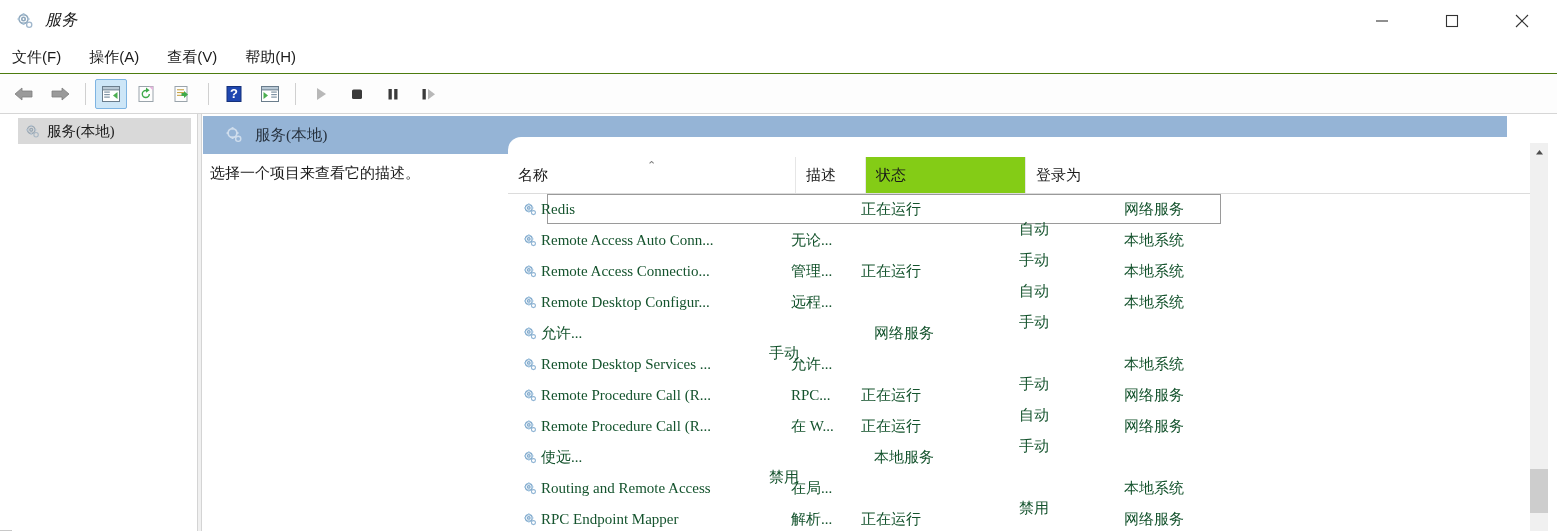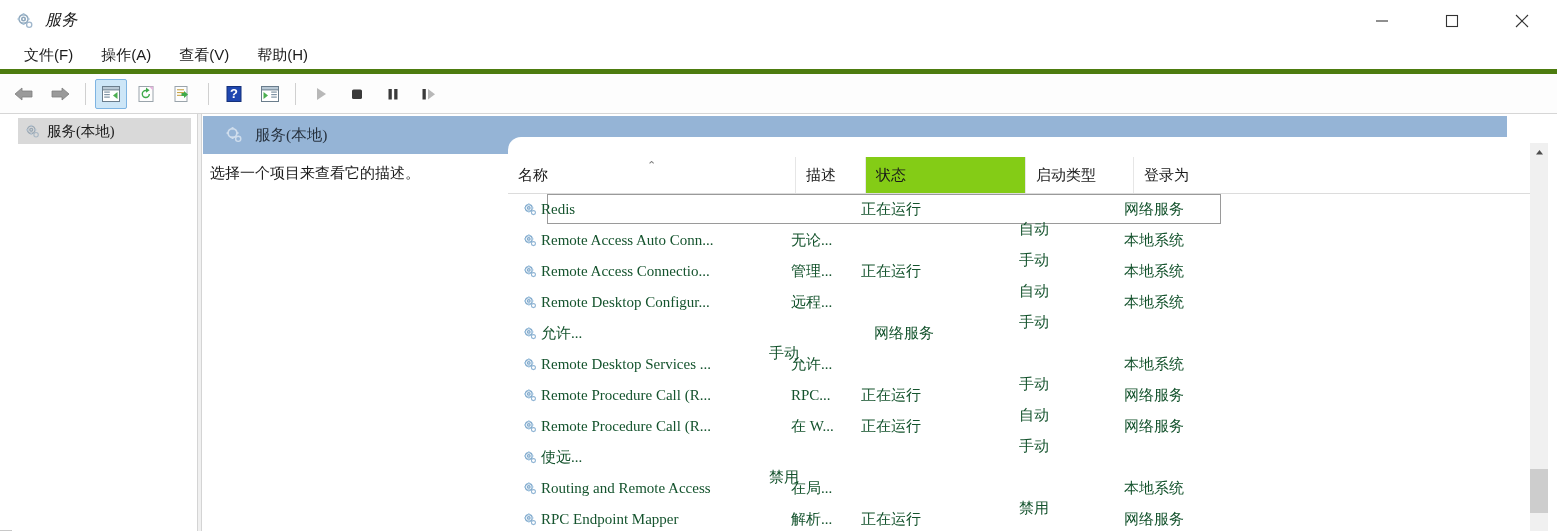--- a/index.html
+++ b/index.html
@@ -43,23 +43,22 @@
     display: flex; align-items: center; justify-content: center;
     cursor: default;
   }
   .wc svg { display: block; }
 
   
   .menubar {
     position: absolute; top: 41px; left: 0;
     width: 1557px; height: 33px;
     background: #ffffff;
-    border-bottom: 5px solid #4d7c0f;
+    border-bottom: 1px solid #4d7c0f;
     display: flex; align-items: center;
-    padding-left: 12px;
   }
   .menu-item {
     font-size: 15px; color: #1b1b1b;
     padding: 4px 12px; margin-right: 4px;
     cursor: default; white-space: nowrap;
   }
 
   
   .toolbar {
     position: absolute; top: 74px; left: 0;
@@ -437,23 +436,20 @@
             <div class="ch hc-name">
               <span class="sort-caret">⌃</span>
               <span>名称</span>
             </div>
             <div class="ch hc-desc">
               <span>描述</span>
             </div>
             <div class="ch hc-state hover">
               <span>状态</span>
             </div>
-            <div class="ch hc-start">
-              <span>启动类型</span>
-            </div>
             <div class="ch hc-logon">
               <span>登录为</span>
             </div>
           </div>
 
           <div class="rows" id="rows-container">
               <div class="row selected">
                 <div class="sel-box"></div>
                 <span class="r-icon">
                   <svg width="17" height="17" viewBox="0 0 20 20">
@@ -641,20 +637,21 @@
     <rect x="7.6" y="11.6" width="1.9" height="2.2"></rect>
     <rect x="2.7" y="7.1" width="2.2" height="1.9"></rect>
     <rect x="12.1" y="7.1" width="2.2" height="1.9"></rect>
   </g>
   <circle cx="14.3" cy="13.9" r="2.5" fill="none" stroke="#8fb4d4" stroke-width="1.3"></circle>
 </svg>
                 </span>
                 <span class="cell c-desc">使远...</span>
                 <span class="cell c-state"></span>
                 <span class="cell c-start">禁用</span>
+                <span class="cell c-logon">本地服务</span>
               </div>
               <div class="row">
                 <span class="r-icon">
                   <svg width="17" height="17" viewBox="0 0 20 20">
   <g fill="none" stroke="#7fa9cc" stroke-width="1.6">
     <circle cx="8.5" cy="8" r="4.2"></circle>
     <circle cx="8.5" cy="8" r="1.6"></circle>
   </g>
   <g fill="#a7c8e2">
     <rect x="7.6" y="2.2" width="1.9" height="2.2"></rect>

